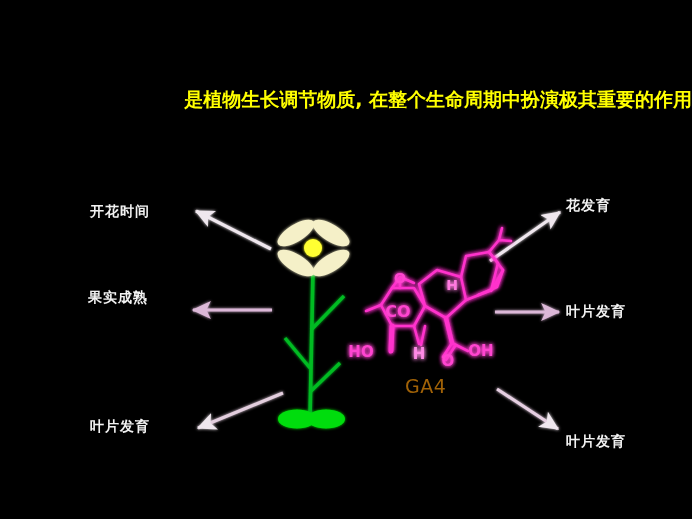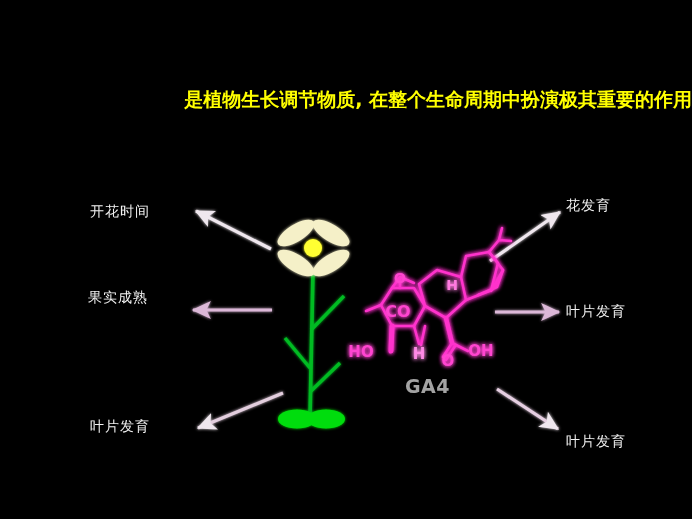--- a/index.html
+++ b/index.html
@@ -44,21 +44,21 @@
     font-size: 19px;
     font-weight: bold;
     white-space: nowrap;
   }
 
   
   .label {
     position: absolute;
     color: #f2f2f2;
     font-size: 14px;
-    font-weight: normal;
+    font-weight: bold;
     white-space: nowrap;
     letter-spacing: 1px;
   }
   .lbl-flowering-time { left: 90px;  top: 203px; }
   .lbl-fruit-ripening { left: 88px;  top: 289px; }
   .lbl-seed-germ      { left: 90px;  top: 418px; }
   .lbl-flower-dev     { left: 566px; top: 197px; }
   .lbl-hypocotyl      { left: 566px; top: 303px; }
   .lbl-leaf-dev       { left: 566px; top: 433px; }
 
@@ -69,23 +69,23 @@
     top: 0;
     width: 692px;
     height: 519px;
   }
 
   
   .ga-label {
     position: absolute;
     left: 405px;
     top: 375px;
-    color: #a3a3a3;
+    color: #a16207;
     font-size: 19px;
-    font-weight: bold;
+    font-weight: normal;
     letter-spacing: 0.5px;
   }
 </style>
 </head>
 <body>
 
 <div id="slide">
 
   <div class="title-sub">是植物生长调节物质, 在整个生命周期中扮演极其重要的作用</div>
 

